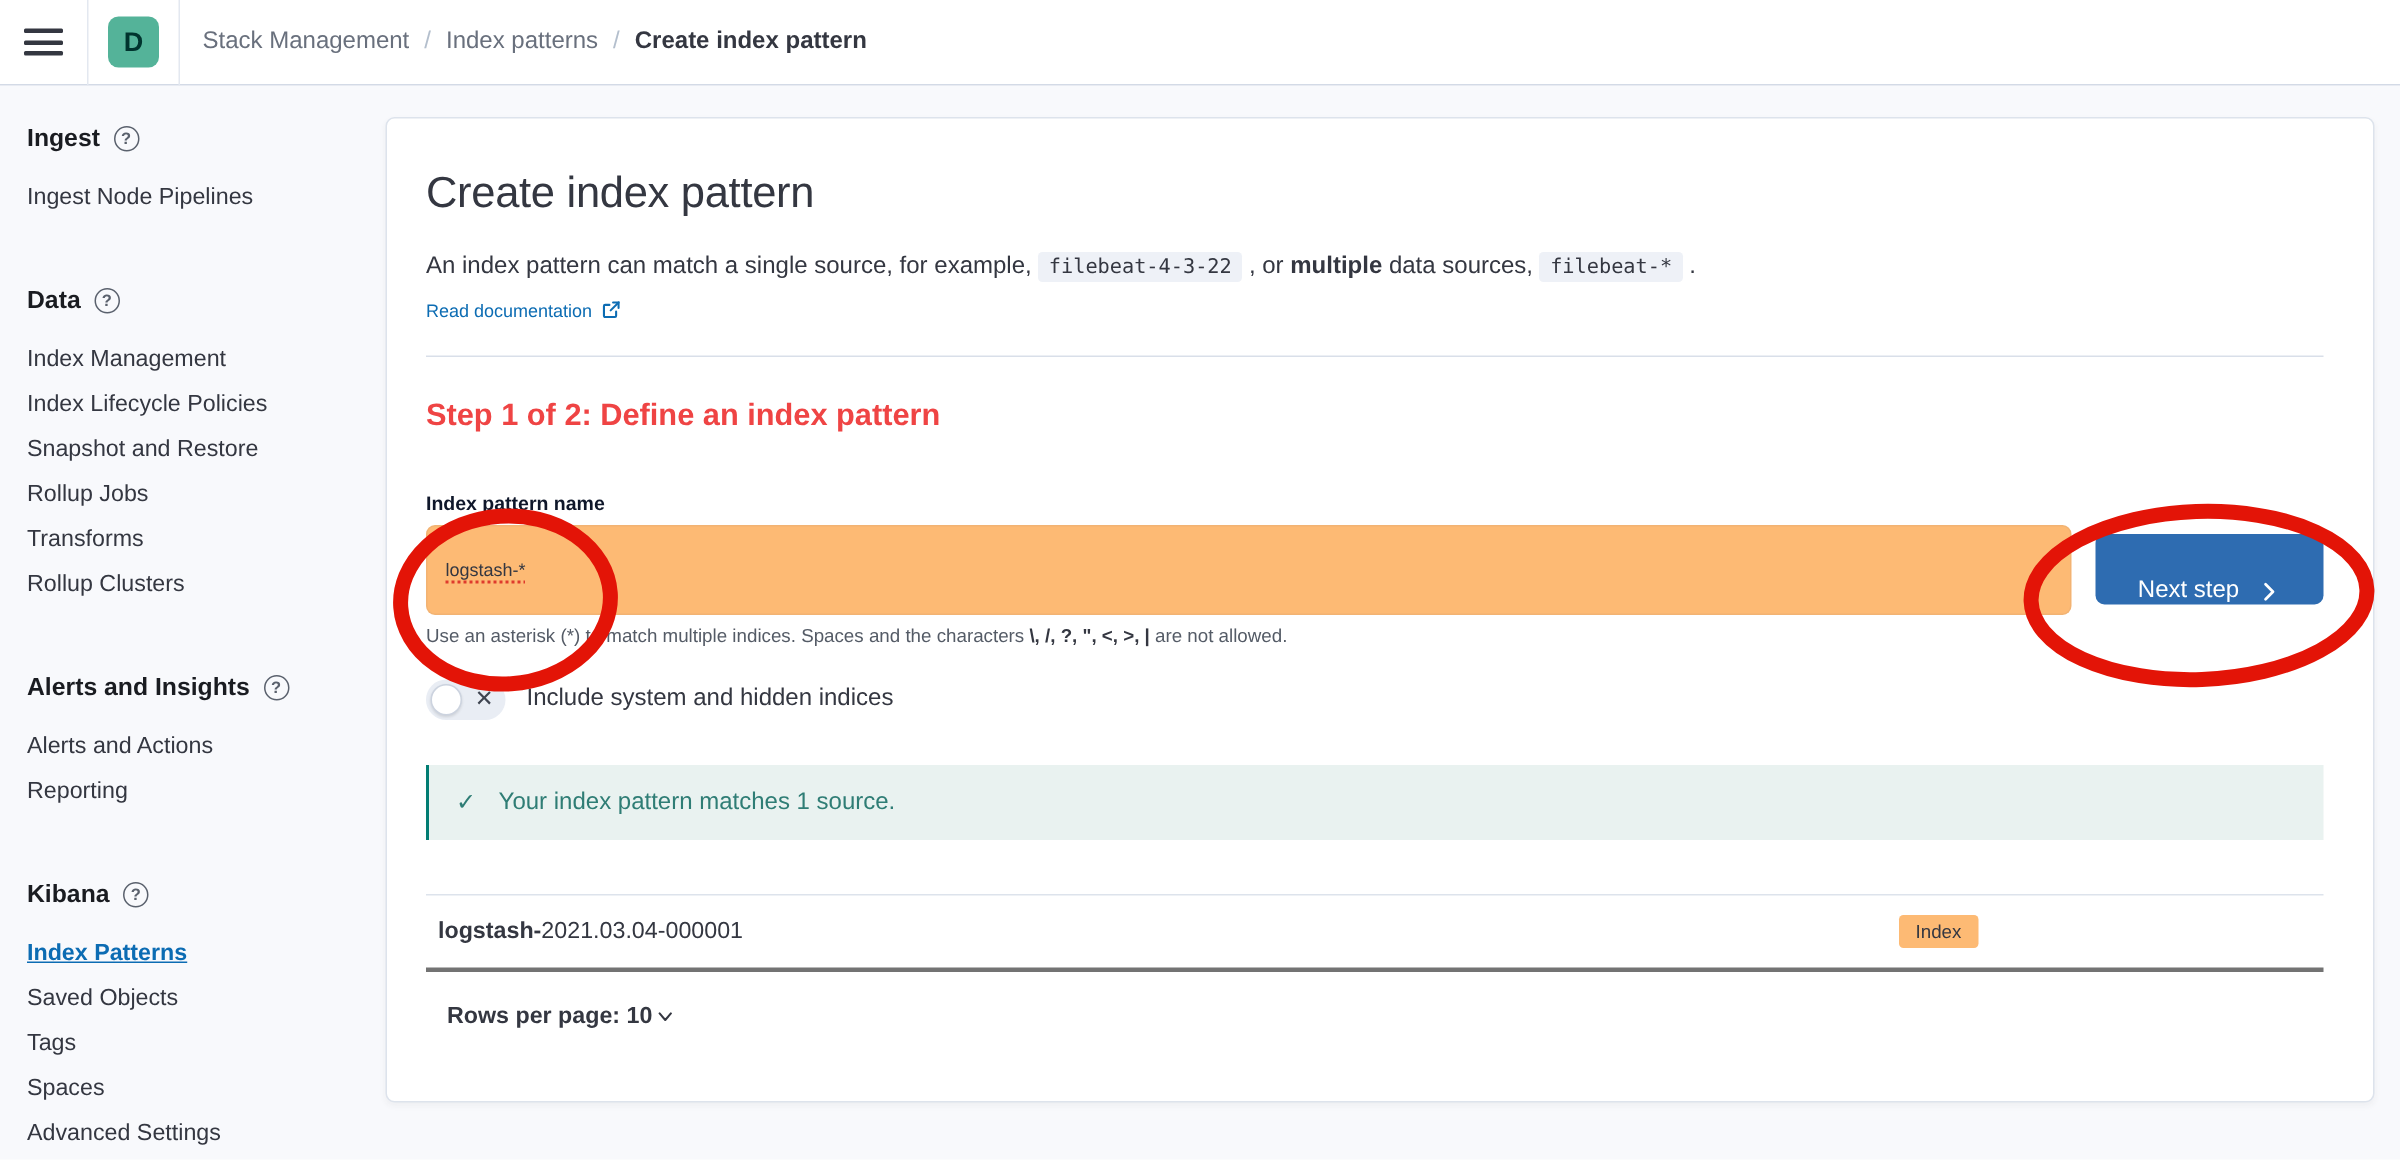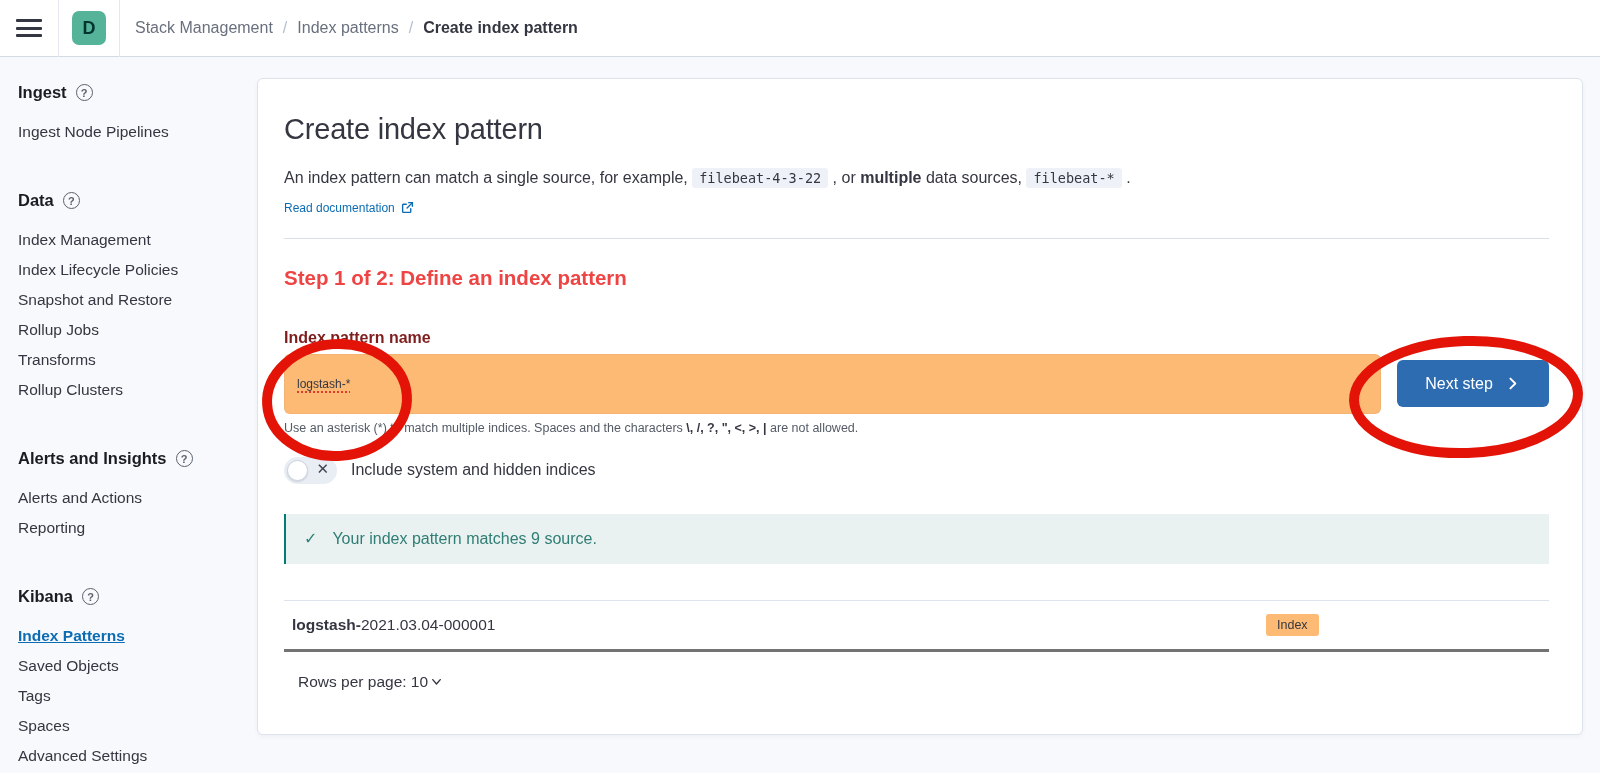--- a/index.html
+++ b/index.html
@@ -51,32 +51,32 @@
   .code-chip {
     font-family:"DejaVu Sans Mono","Liberation Mono",monospace; font-size:13.5px;
     background:#eef1f7; border-radius:3px; padding:2px 7px; color:#343741;
   }
   .intro b { font-weight:700; }
   .doc-link { display:inline-flex; align-items:center; gap:6px; color:var(--accent-blue,#0c6cb3);
     font-size:12px; font-weight:500; cursor:pointer; margin-bottom:23px; }
   .doc-link svg { stroke:var(--accent-blue,#0c6cb3); }
   .panel hr { border:none; border-top:1px solid #d9dfe9; margin-bottom:27px; }
   .step-heading { font-size:20.5px; font-weight:600; color:#ef4444; margin-bottom:39px; }
-  .field-label { font-size:16px; font-weight:700; color:#7f1d1d; margin-bottom:7px; }
+  .field-label { font-size:13px; font-weight:700; color:#0f172a; margin-bottom:7px; }
   .field-row { display:flex; align-items:center; gap:16px; }
   .text-field {
     flex:1; height:60px; background:#fdba74; border-radius:6px;
     box-shadow:inset 0 0 0 1px rgba(40,60,90,.05);
     display:flex; align-items:center; padding-left:13px; font-size:12px; color:#343741; cursor:text;
   }
   .spellcheck { text-decoration:underline dotted 2px #df3a2c; text-underline-offset:4px; }
   .primary-btn {
     width:152px; height:47px; background:var(--primary-button,#2e6cb1); border:none; border-radius:6px;
     color:#fff; font-size:16px; font-weight:500; font-family:inherit;
-    display:flex; align-items:center; justify-content:center; gap:11px; cursor:pointer;
+    display:flex; align-items:flex-end; justify-content:center; gap:11px; cursor:pointer;
   }
   .helper { font-size:12.5px; color:#545b66; margin-top:7px; }
   .helper b { color:#343741; }
   .toggle-row { display:flex; align-items:center; gap:14px; margin-top:22px; }
   .toggle { position:relative; width:53px; height:27px; background:#e9edf4; border-radius:14px; cursor:pointer; flex:none; }
   .toggle-knob { position:absolute; left:3px; top:3px; width:21px; height:21px; background:#fff;
     border:1px solid #ccd3df; border-radius:50%; box-shadow:0 1px 2px rgba(0,0,0,.12); }
   .toggle-x { position:absolute; right:8px; top:50%; transform:translateY(-53%); font-size:15px; color:#3f4450; }
   .toggle-label { font-size:16px; color:#343741; }
   .callout {
@@ -87,21 +87,21 @@
   .callout .check { font-size:16px; }
   .index-table { margin-top:36px; border-top:1px solid #dde3ec; border-bottom:3px solid #737373; }
   .index-row { position:relative; height:48px; display:flex; align-items:center; padding-left:8px; font-size:15.5px; color:#343741; }
   .index-row b { font-weight:700; }
   .badge {
     position:absolute; left:982px; top:50%; transform:translateY(-50%);
     background:#fdba74; color:#343741; font-size:12.5px; font-weight:500;
     padding:4px 11px; border-radius:3px;
   }
   .rows-per-page { margin-top:21px; margin-left:14px; display:inline-flex; align-items:center; gap:1px;
-    font-size:15.5px; color:#343741; cursor:pointer; }
+    font-size:15.5px; color:#343741; cursor:pointer;font-weight:bold; }
   
   .annotation-layer { position:absolute; inset:0; width:1600px; height:773px; pointer-events:none; z-index:50; }
 </style>
 </head>
 <body>
 
 <div class="topbar">
   <div class="hamburger-wrap">
     <div class="hamburger">
       <span></span>
@@ -206,21 +206,21 @@
   <div class="toggle-row">
     <div class="toggle">
       <span class="toggle-knob"></span>
       <span class="toggle-x">✕</span>
     </div>
     <span class="toggle-label">Include system and hidden indices</span>
   </div>
 
   <div class="callout">
     <span class="check">✓</span>
-    <span>Your index pattern matches 9 source.</span>
+    <span>Your index pattern matches 1 source.</span>
   </div>
 
   <div class="index-table">
     <div class="index-row">
       <span><b>logstash-</b><span>2021.03.04-000001</span></span>
       <span class="badge">Index</span>
     </div>
   </div>
 
   <div class="rows-per-page">

